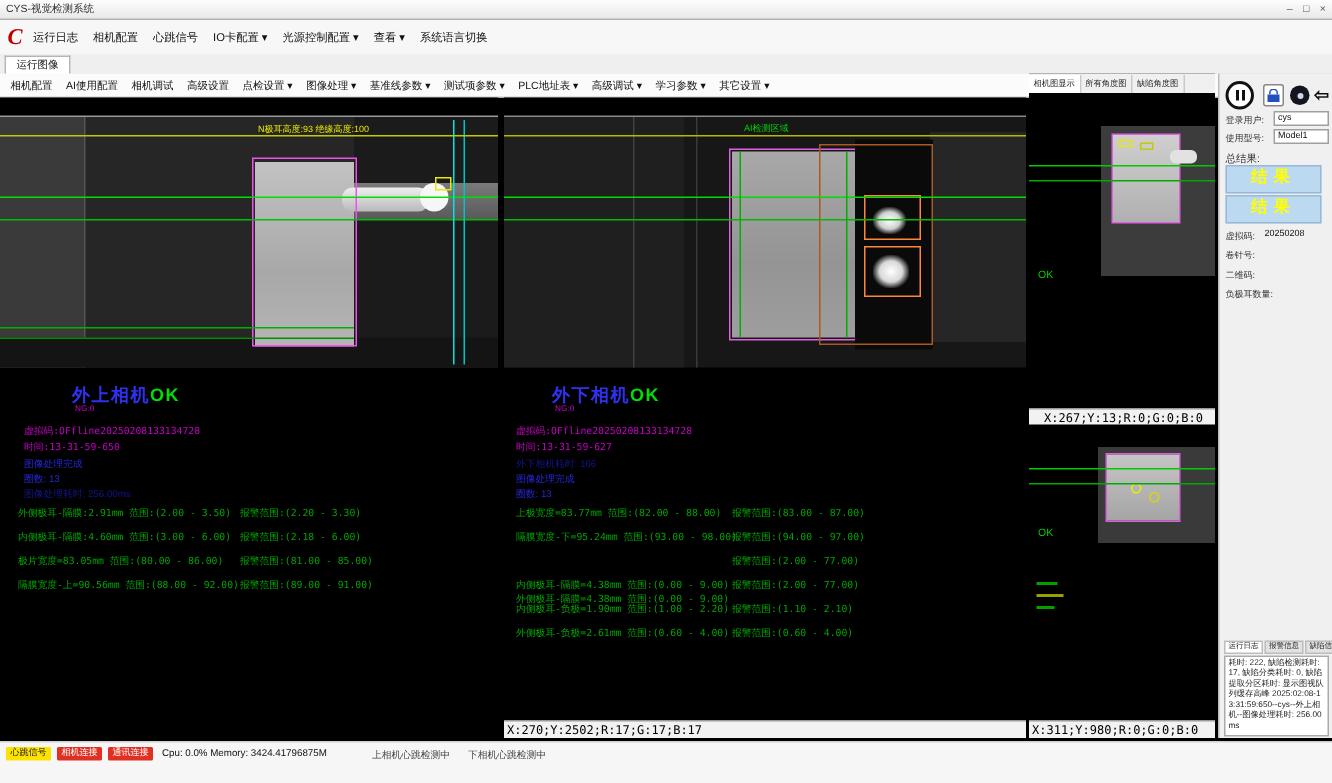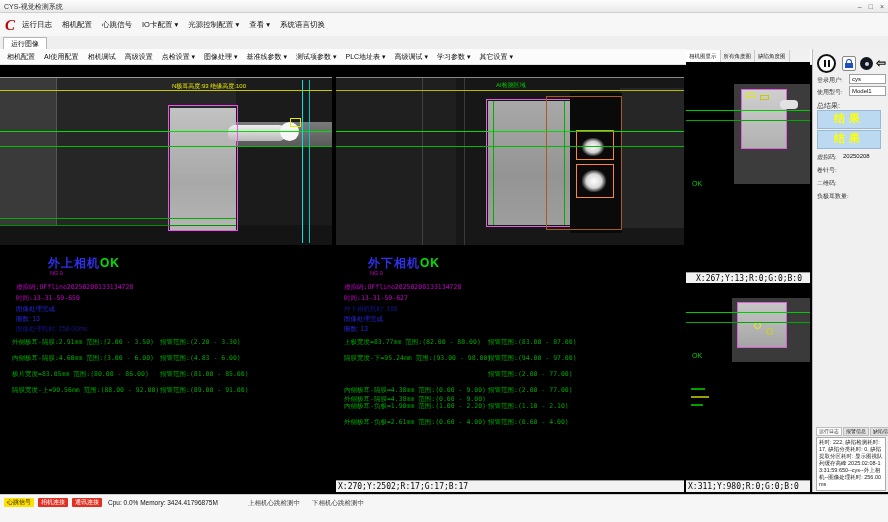--- a/index.html
+++ b/index.html
@@ -139,21 +139,21 @@
     <div class="abs tiny-mag" style="left:50px;top:205px;">NG:0</div>
     <div class="abs mag" style="left:16px;top:218px;">虚拟码:OFfline20250208133134728</div>
     <div class="abs mag" style="left:16px;top:229px;">时间:13-31-59-650</div>
     <div class="abs blue" style="left:16px;top:240px;">图像处理完成</div>
     <div class="abs blue" style="left:16px;top:250px;">圈数: 13</div>
     <div class="abs dimblue" style="left:16px;top:260px;">图像处理耗时: 256.00ms</div>
 
     <div class="abs meas" style="left:12px;top:273px;">外侧极耳-隔膜:2.91mm 范围:(2.00 - 3.50)</div>
     <div class="abs meas" style="left:160px;top:273px;">报警范围:(2.20 - 3.30)</div>
     <div class="abs meas" style="left:12px;top:289px;">内侧极耳-隔膜:4.60mm 范围:(3.00 - 6.00)</div>
-    <div class="abs meas" style="left:160px;top:289px;">报警范围:(4.83 - 6.00)</div>
+    <div class="abs meas" style="left:160px;top:289px;">报警范围:(2.18 - 6.00)</div>
     <div class="abs meas" style="left:12px;top:305px;">极片宽度=83.05mm 范围:(80.00 - 86.00)</div>
     <div class="abs meas" style="left:160px;top:305px;">报警范围:(81.00 - 85.00)</div>
     <div class="abs meas" style="left:12px;top:321px;">隔膜宽度-上=90.56mm 范围:(88.00 - 92.00)</div>
     <div class="abs meas" style="left:160px;top:321px;">报警范围:(89.00 - 91.00)</div>
 
   </div>
 
   <div id="view-center" class="abs view">
     <div class="abs" style="left:0;top:13px;width:348px;height:167px;background:#171717;">
       <div class="abs" style="left:0;top:0;width:120px;height:167px;background:#1f1f1f;"></div>

